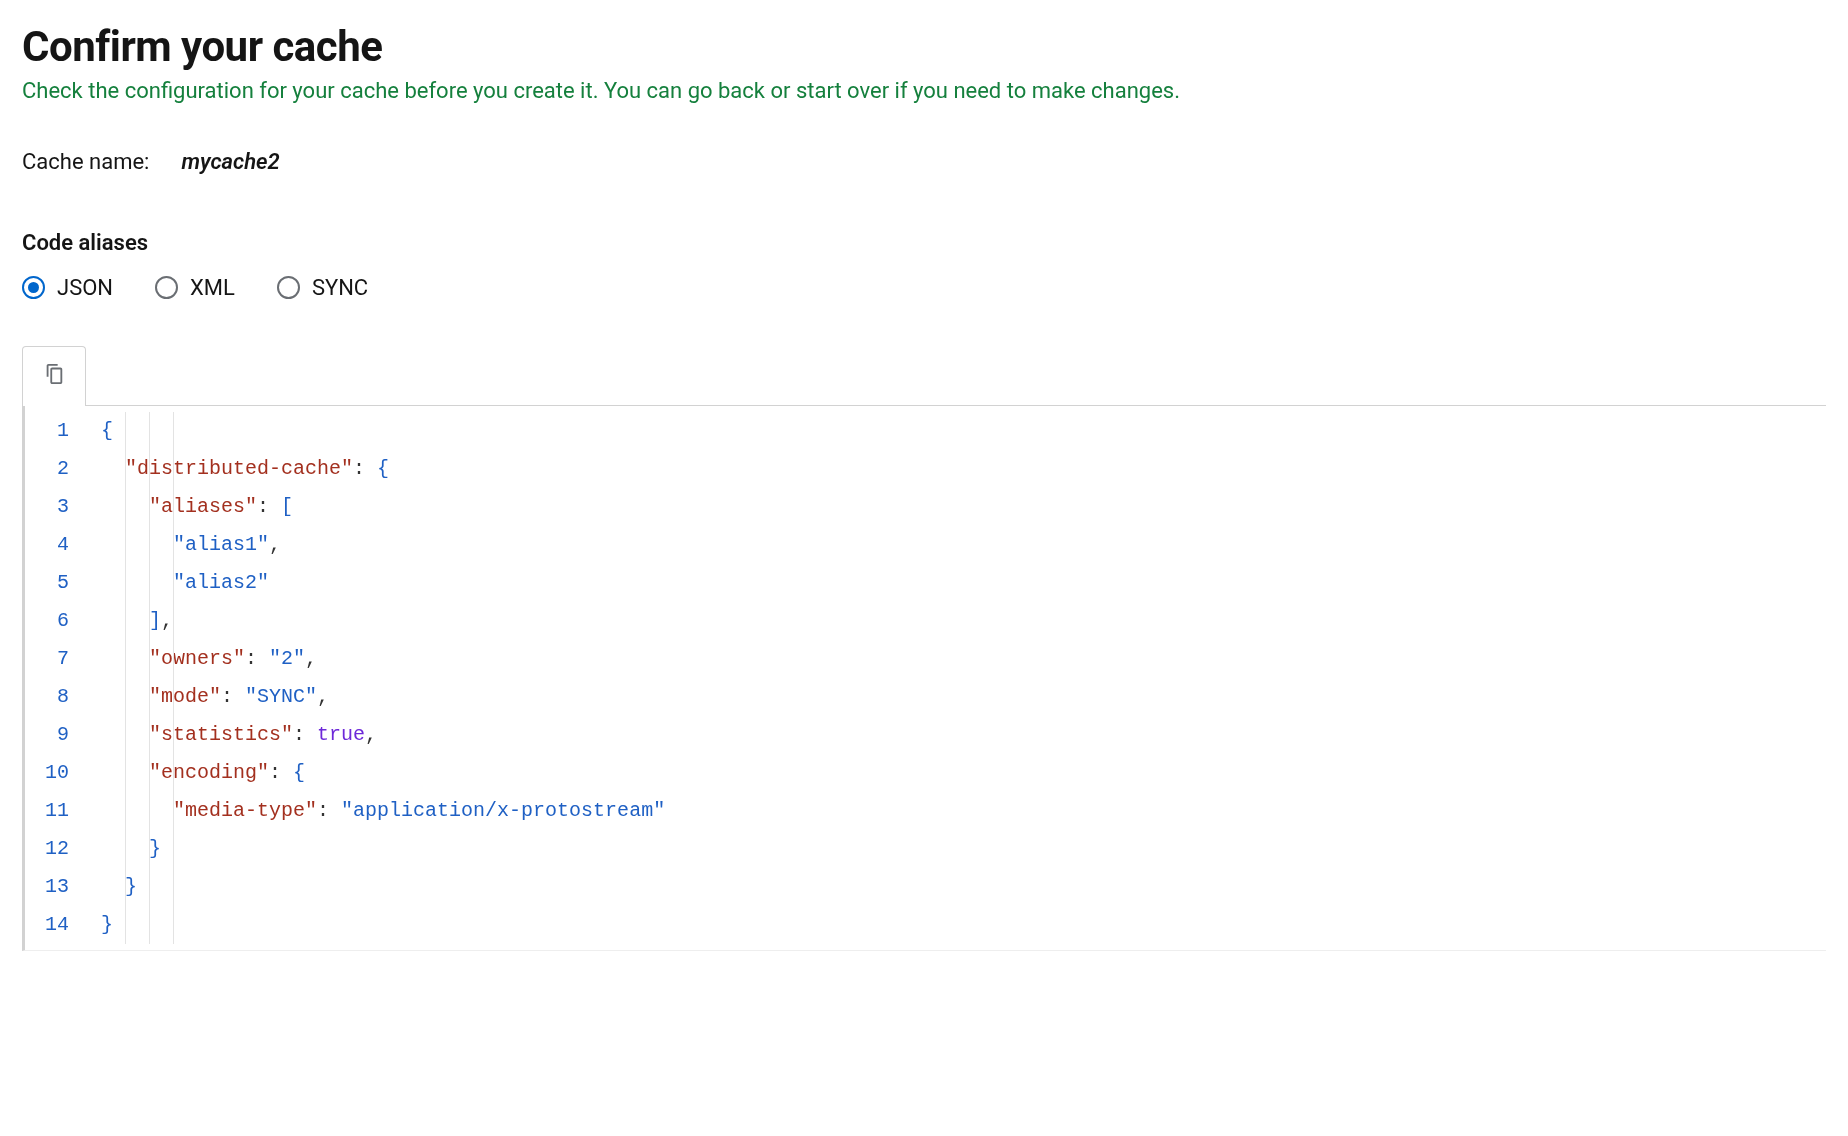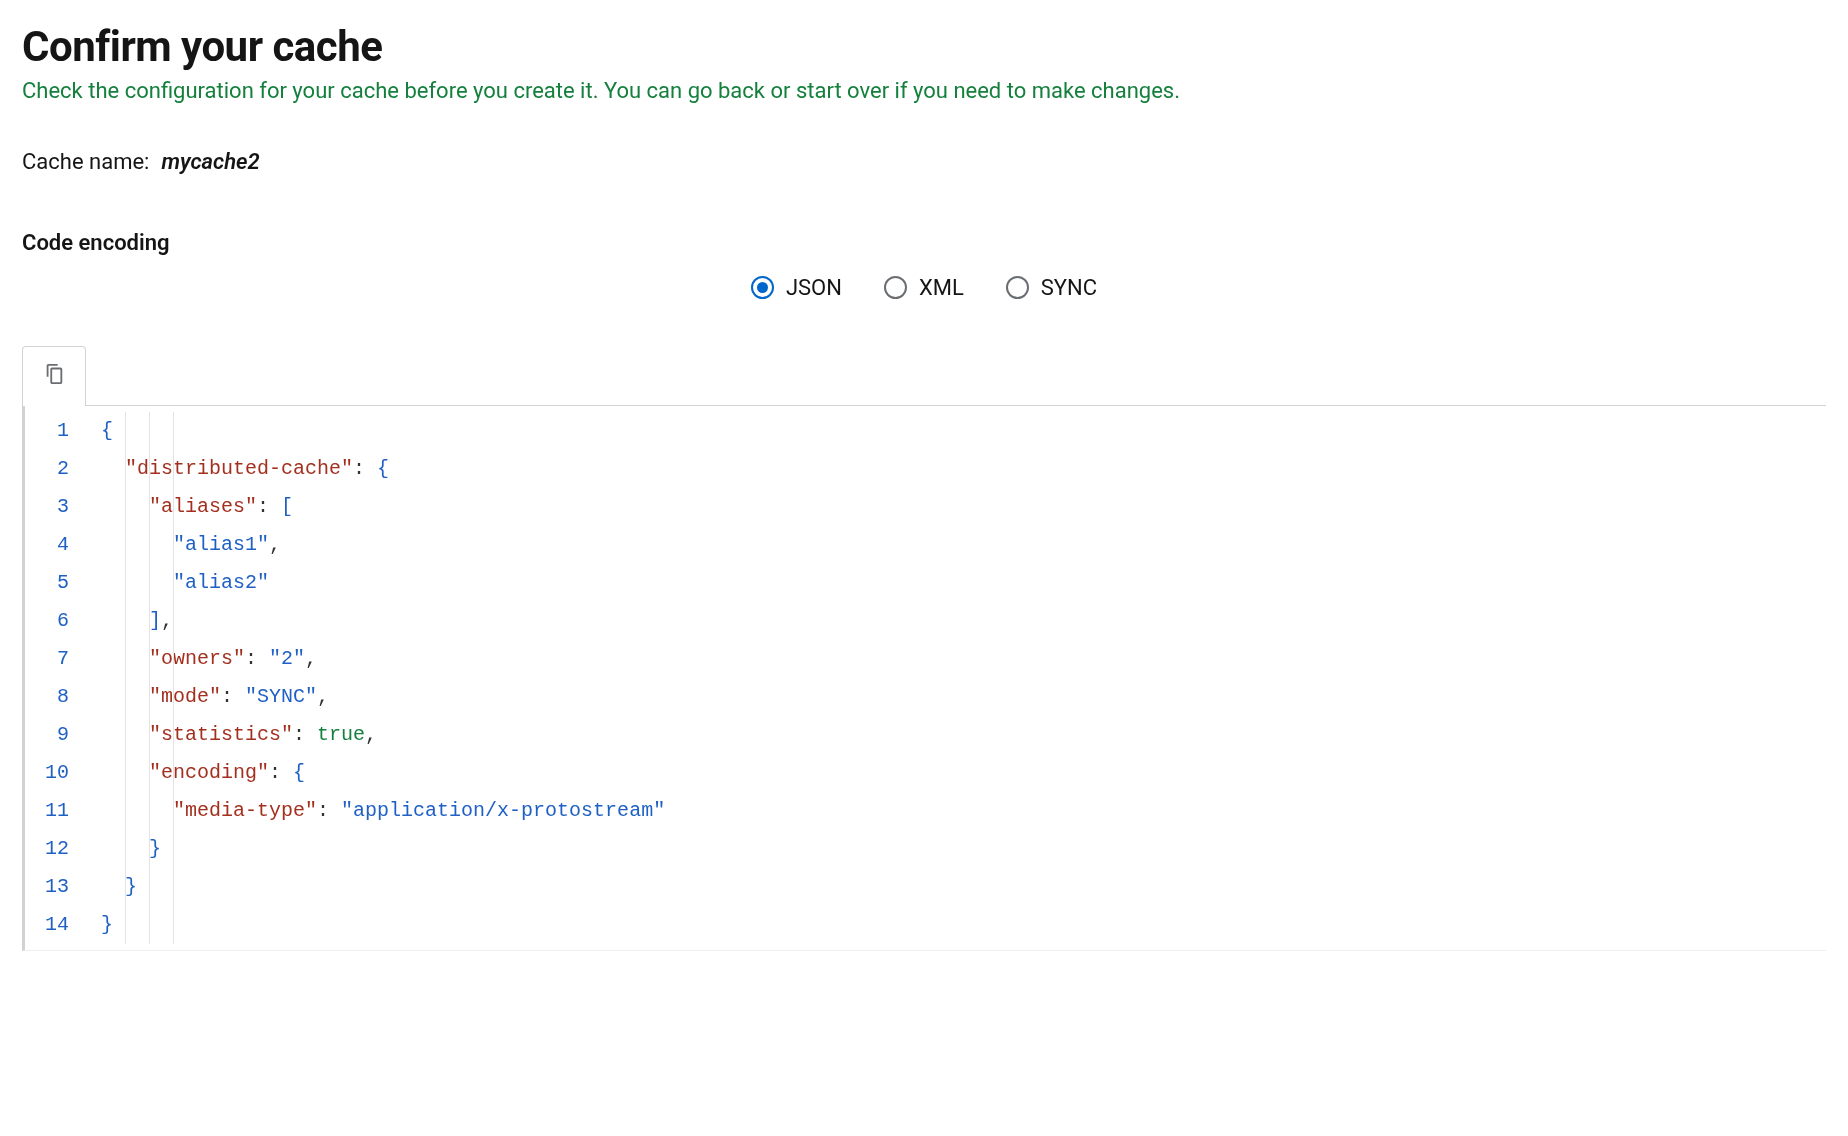--- a/index.html
+++ b/index.html
@@ -18,40 +18,39 @@
     }
     p.description {
       font-size: 22px;
       line-height: 1.45;
       margin-bottom: 42px;
       color: #15803d;
     }
     .kv-row {
       display: flex;
       align-items: center;
-      gap: 12px;
+      gap: 32px;
       margin-bottom: 56px;
       font-size: 22px;
     }
     .kv-row .label { color: #151515; }
     .kv-row .value { font-weight: 600; font-style: italic; }
 
     .section-label {
       font-size: 22px;
       font-weight: 600;
       margin-bottom: 20px;
     }
 
     .radio-row {
       display: flex;
       align-items: center;
       gap: 42px;
       font-size: 22px;
       margin-bottom: 46px;
-      justify-content: center;
     }
     .radio-item {
       display: inline-flex;
       align-items: center;
       gap: 12px;
       cursor: pointer;
     }
     .radio-outer {
       width: 23px;
       height: 23px;
@@ -110,35 +109,35 @@
       position: absolute;
       top: 0;
       bottom: 0;
       width: 0;
       border-left: 1px solid #e3e3e3;
     }
     .tok-brace   { color: #1f60c4; }
     .tok-bracket { color: #1f60c4; }
     .tok-key     { color: #a3301f; }
     .tok-string  { color: #1f60c4; }
-    .tok-bool    { color: #15803d; }
+    .tok-bool    { color: #6d28d9; }
     .tok-punct   { color: #333; }
   </style>
 </head>
 <body>
 
 <h1 class="page-title">Confirm your cache</h1>
 <p class="description">Check the configuration for your cache before you create it. You can go back or start over if you need to make changes.</p>
 
 <div class="kv-row">
   <span class="label">Cache name:</span>
   <span class="value">mycache2</span>
 </div>
 
-<div class="section-label">Code encoding</div>
+<div class="section-label">Code aliases</div>
 
 <div class="radio-row" id="radio-row">
     <label class="radio-item selected">
       <span class="radio-outer">
         <span class="radio-inner"></span>
       </span>
       <span>JSON</span>
     </label>
     <label class="radio-item">
       <span class="radio-outer"></span>

